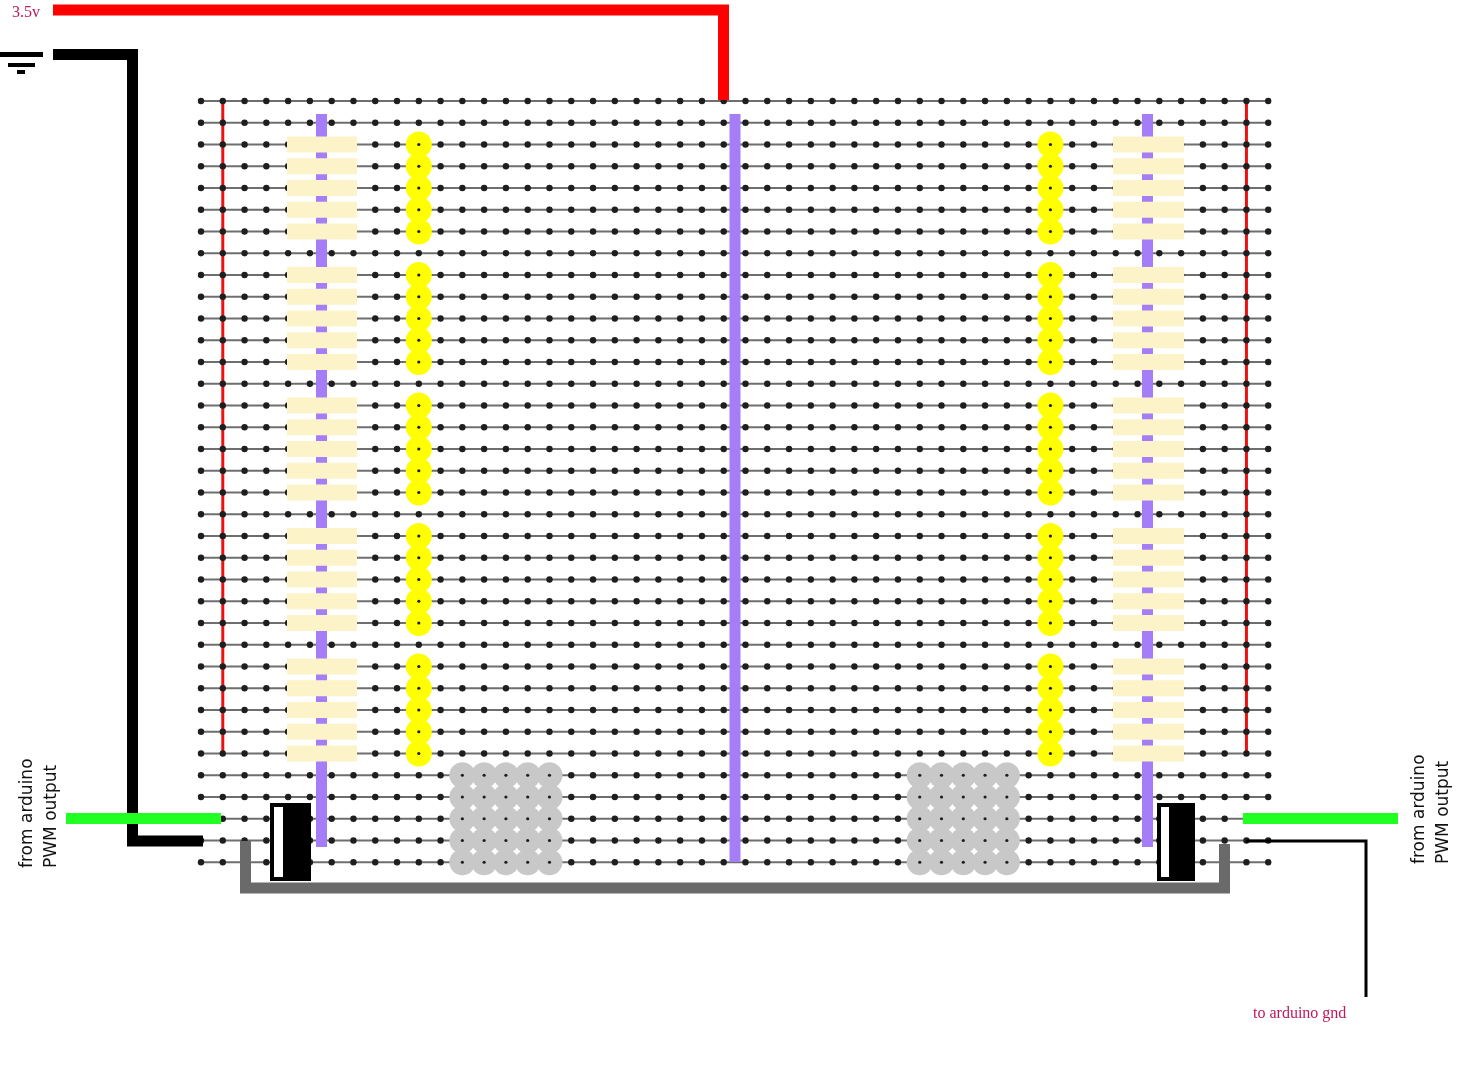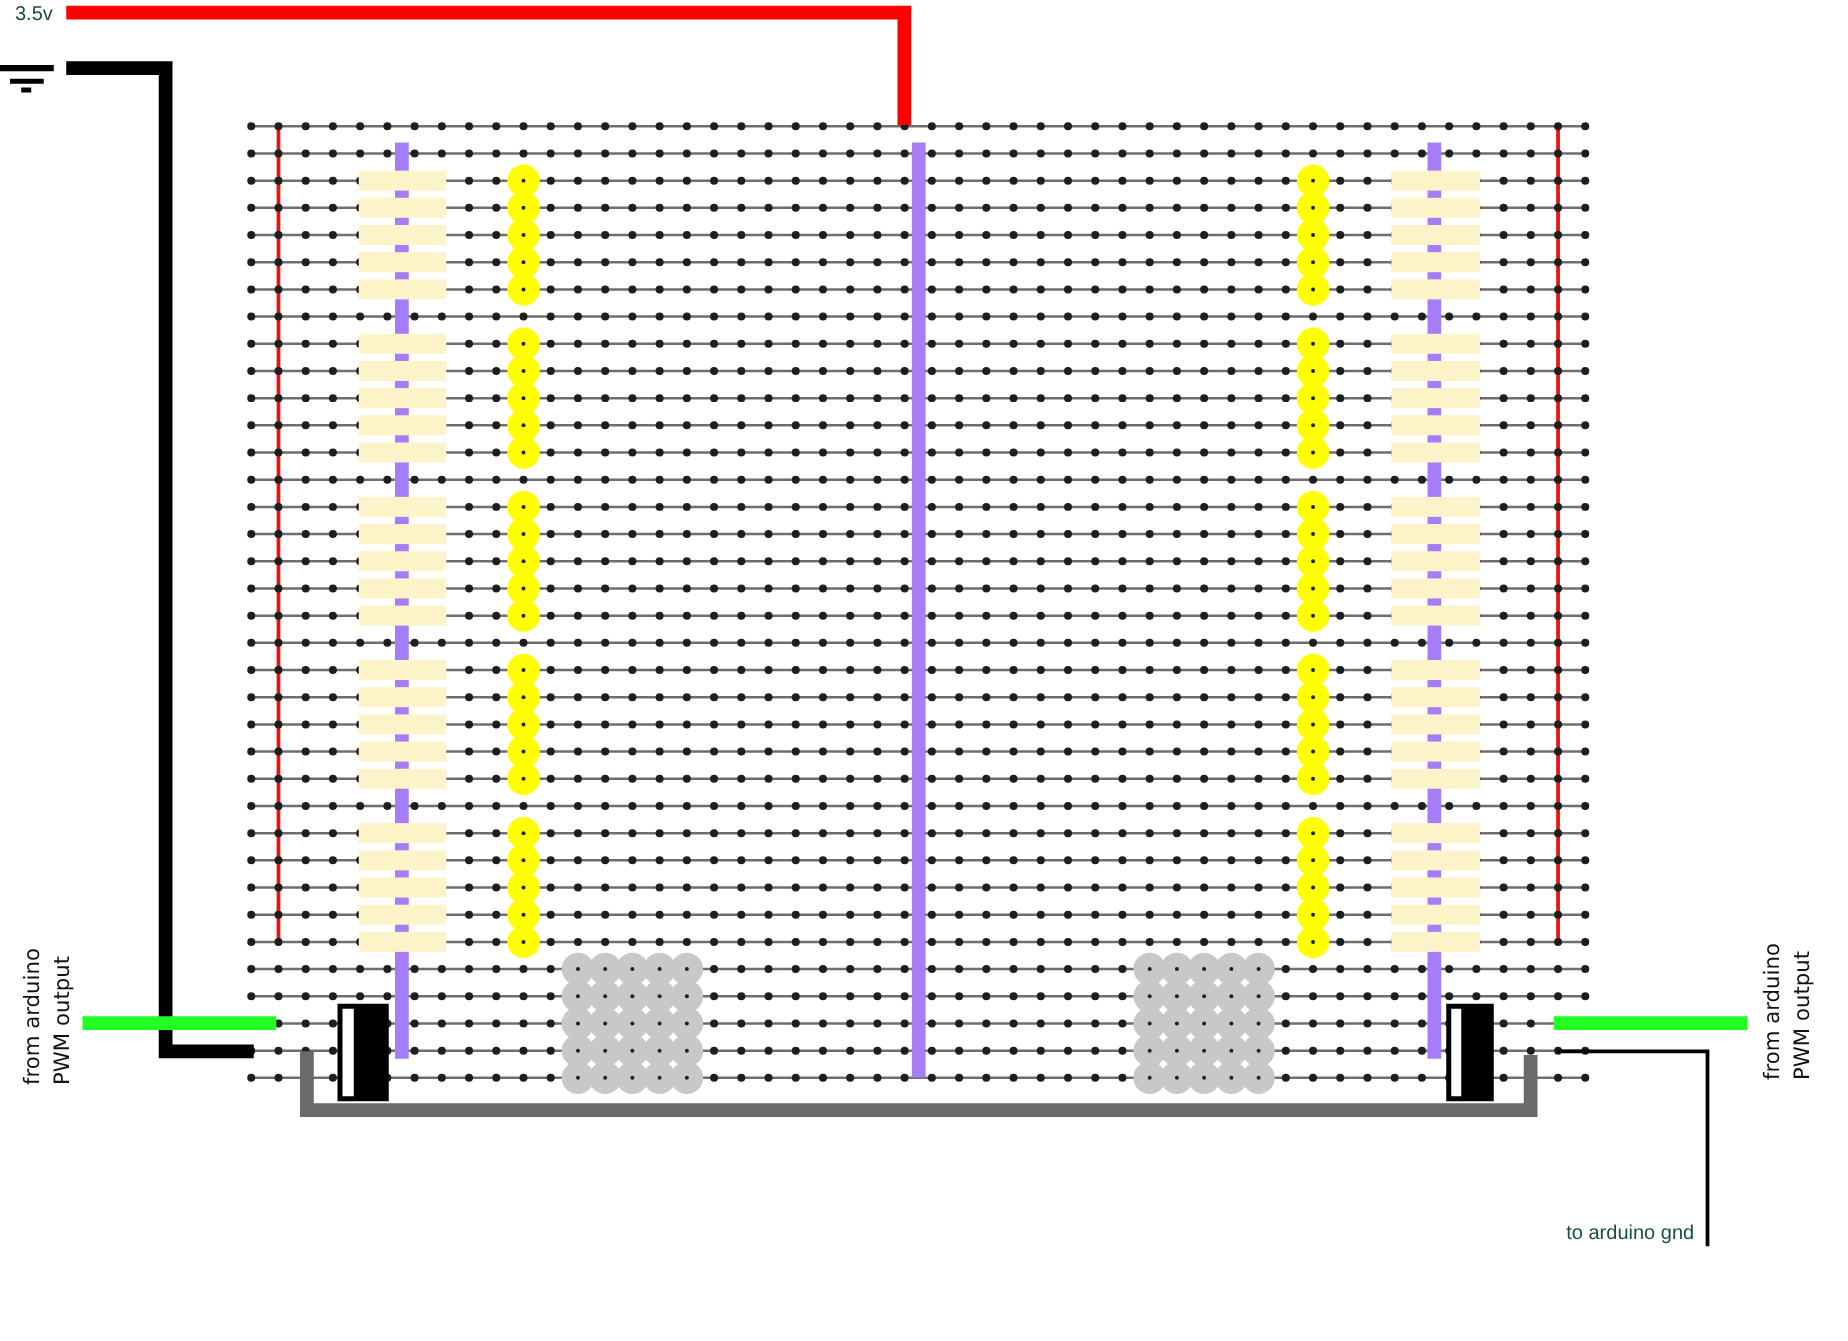--- a/index.html
+++ b/index.html
@@ -1,18 +1,18 @@
 <!DOCTYPE html>
 <html><head>
 <meta charset="utf-8">
 <style>
   html, body { margin: 0; padding: 0; background: #ffffff; }
   body { width: 1478px; height: 1073px; position: relative; overflow: hidden; font-family: "DejaVu Sans", sans-serif; }
   #stage { position: absolute; left: 0; top: 0; }
-  .label { position: absolute; color: #14532d; font-family: Liberation Sans, sans-serif; font-size: 16px; line-height: 18px; white-space: nowrap; }
+  .label { position: absolute; color: #be185d; font-family: Liberation Serif, serif; font-size: 16px; line-height: 18px; white-space: nowrap; }
   .vlabel { position: absolute; color: #111; font-family: "DejaVu Sans", sans-serif; font-size: 17px; line-height: 20px; white-space: nowrap; transform: rotate(-90deg); transform-origin: left top; }
 </style>
 </head>
 <body>
 
 <svg id="stage" width="1478" height="1073" viewBox="0 0 1478 1073" xmlns="http://www.w3.org/2000/svg">
   <g id="strips">
       <line x1="201" y1="101" x2="1268.22" y2="101" stroke="#6e6e6e" stroke-width="2"></line>
       <line x1="201" y1="122.75" x2="1268.22" y2="122.75" stroke="#6e6e6e" stroke-width="2"></line>
       <line x1="201" y1="144.5" x2="1268.22" y2="144.5" stroke="#6e6e6e" stroke-width="2"></line>
@@ -2148,13 +2148,13 @@
 </svg>
 
 <div class="label" style="left:12px; top:3px;">3.5v</div>
 
 <div class="vlabel" style="left:16px; top:868px;">from arduino</div>
 <div class="vlabel" style="left:40px; top:868px;">PWM output</div>
 
 <div class="vlabel" style="left:1408px; top:864px;">from arduino</div>
 <div class="vlabel" style="left:1432px; top:864px;">PWM output</div>
 
-<div class="label" style="left:1253px; top:978px;">to arduino gnd</div>
+<div class="label" style="left:1253px; top:1004px;">to arduino gnd</div>
 
 </body></html>

